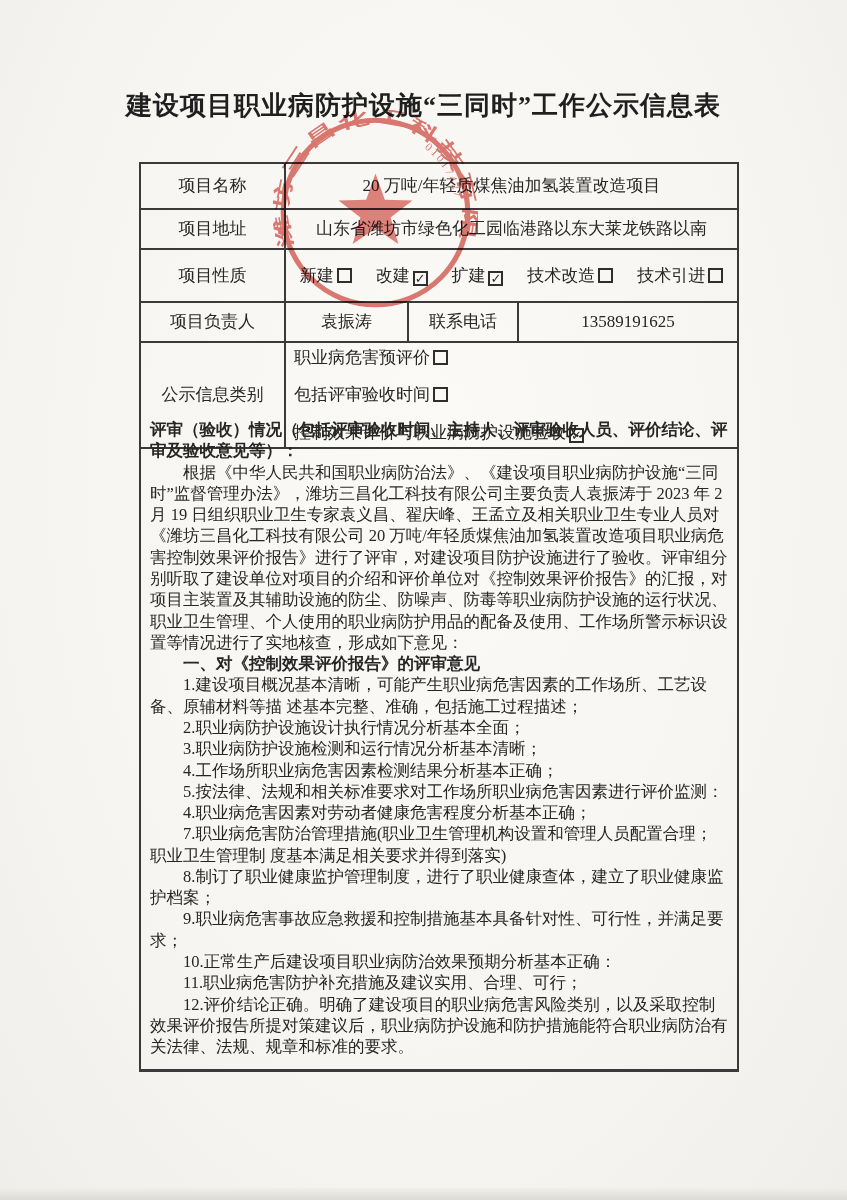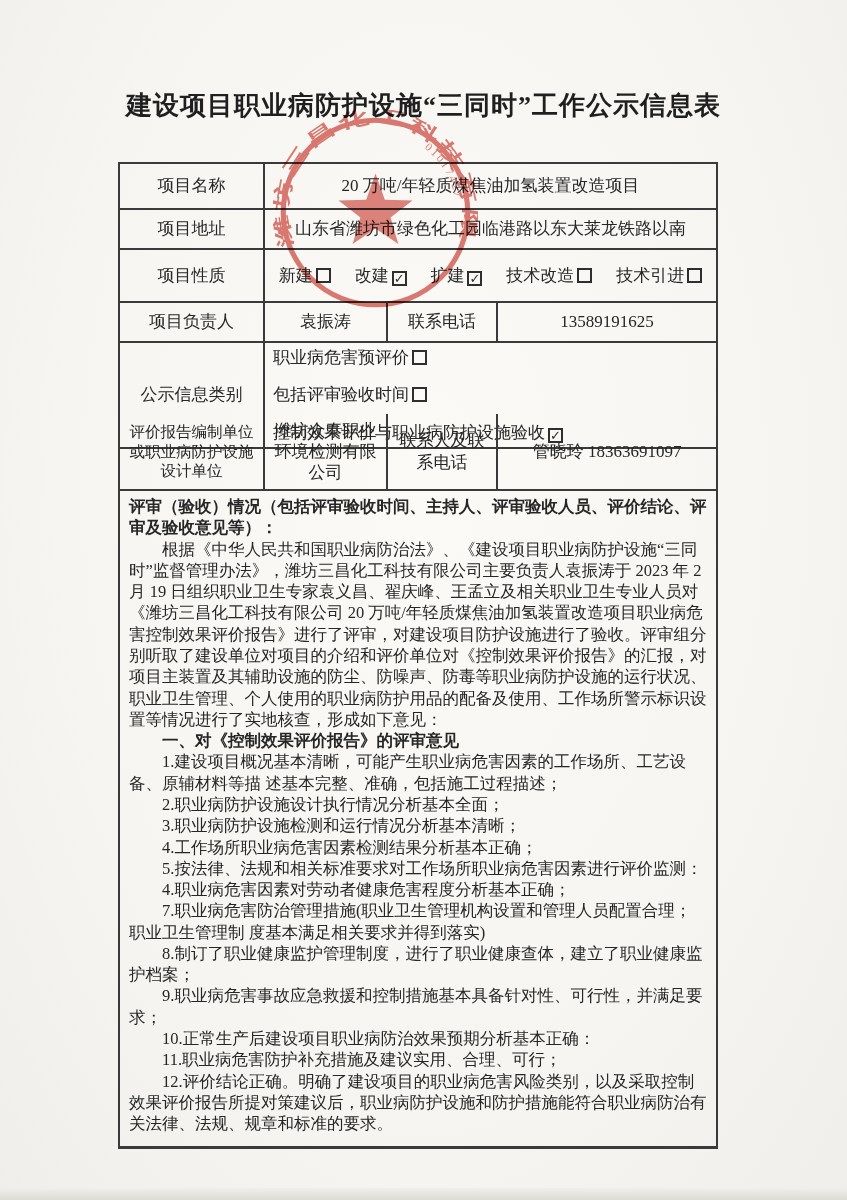--- a/index.html
+++ b/index.html
@@ -15,21 +15,21 @@
   .bottom-edge {
     position:absolute; left:0; right:0; bottom:0; height:12px;
     background:linear-gradient(#f0efeb, #dddbd6);
   }
   .title {
     position:absolute; top:88px; left:0; width:100%;
     text-align:center; font-size:26px; font-weight:bold;
     letter-spacing:1px; color:#1f1f1f;
   }
   .doc-table {
-    position:absolute; left:118px; top:162px; width:600px;
+    position:absolute; left:139px; top:162px; width:600px;
     border:2px solid #3a3a3a; border-bottom-width:3px;
     background:transparent;
   }
   .tr { display:grid; grid-template-columns:145px 123px 110px 1fr; }
   .c {
     border-right:2px solid #3a3a3a; border-bottom:2px solid #3a3a3a;
     display:flex; align-items:center; justify-content:center;
     font-size:17px; text-align:center; padding:2px 4px; line-height:1.25;
   }
   .c.last { border-right:none; }
@@ -97,26 +97,20 @@
 
   <div class="tr" style="height:71px">
     <div class="c">公示信息类别</div>
     <div class="c span3 last left stack">
       <span class="opt"><span>职业病危害预评价</span><span class="cb"></span></span>
       <span class="opt"><span>包括评审验收时间</span><span class="cb"></span></span>
       <span class="opt"><span>控制效果评价与职业病防护设施验收</span><span class="cb checked">✓</span></span>
     </div>
   </div>
 
-  <div class="tr" style="height:77px">
-    <div class="c small-label">评价报告编制单位或职业病防护设施设计单位</div>
-    <div class="c">潍坊众泰职业环境检测有限公司</div>
-    <div class="c">联系人及联系电话</div>
-    <div class="c last">管晓玲 18363691097</div>
-  </div>
 
   <div class="tr">
     <div class="c full last left review">
       <p class="rv-head">评审（验收）情况（包括评审验收时间、主持人、评审验收人员、评价结论、评审及验收意见等）：</p>
       <p class="rv-para">根据《中华人民共和国职业病防治法》、《建设项目职业病防护设施“三同时”监督管理办法》，潍坊三昌化工科技有限公司主要负责人袁振涛于 2023 年 2 月 19 日组织职业卫生专家袁义昌、翟庆峰、王孟立及相关职业卫生专业人员对《潍坊三昌化工科技有限公司 20 万吨/年轻质煤焦油加氢装置改造项目职业病危害控制效果评价报告》进行了评审，对建设项目防护设施进行了验收。评审组分别听取了建设单位对项目的介绍和评价单位对《控制效果评价报告》的汇报，对项目主装置及其辅助设施的防尘、防噪声、防毒等职业病防护设施的运行状况、职业卫生管理、个人使用的职业病防护用品的配备及使用、工作场所警示标识设置等情况进行了实地核查，形成如下意见：</p>
       <p class="rv-sub">一、对《控制效果评价报告》的评审意见</p>
       <p class="rv-item">1.建设项目概况基本清晰，可能产生职业病危害因素的工作场所、工艺设备、原辅材料等描 述基本完整、准确，包括施工过程描述；</p>
       <p class="rv-item">2.职业病防护设施设计执行情况分析基本全面；</p>
       <p class="rv-item">3.职业病防护设施检测和运行情况分析基本清晰；</p>
       <p class="rv-item">4.工作场所职业病危害因素检测结果分析基本正确；</p>

